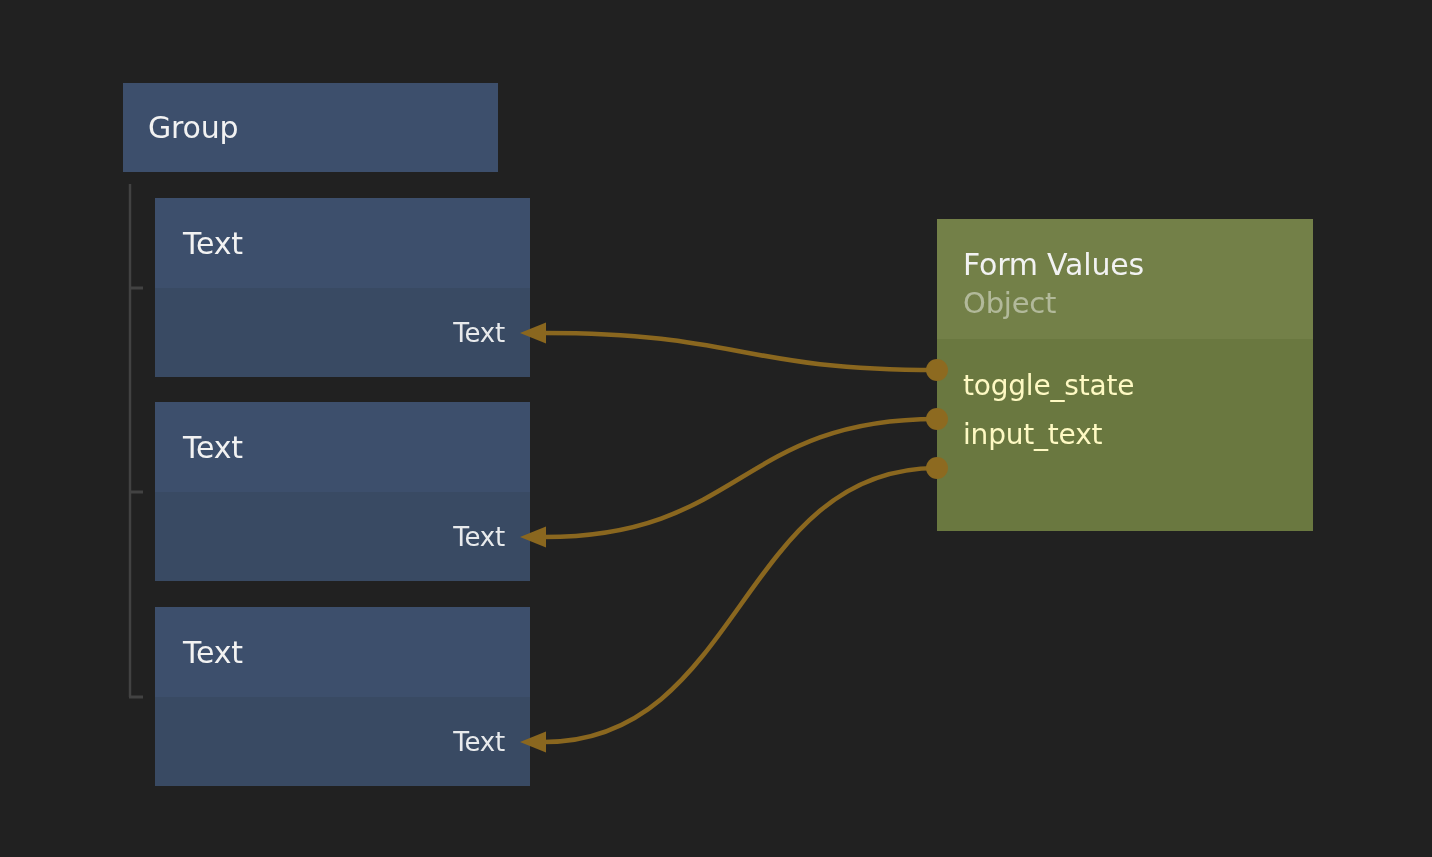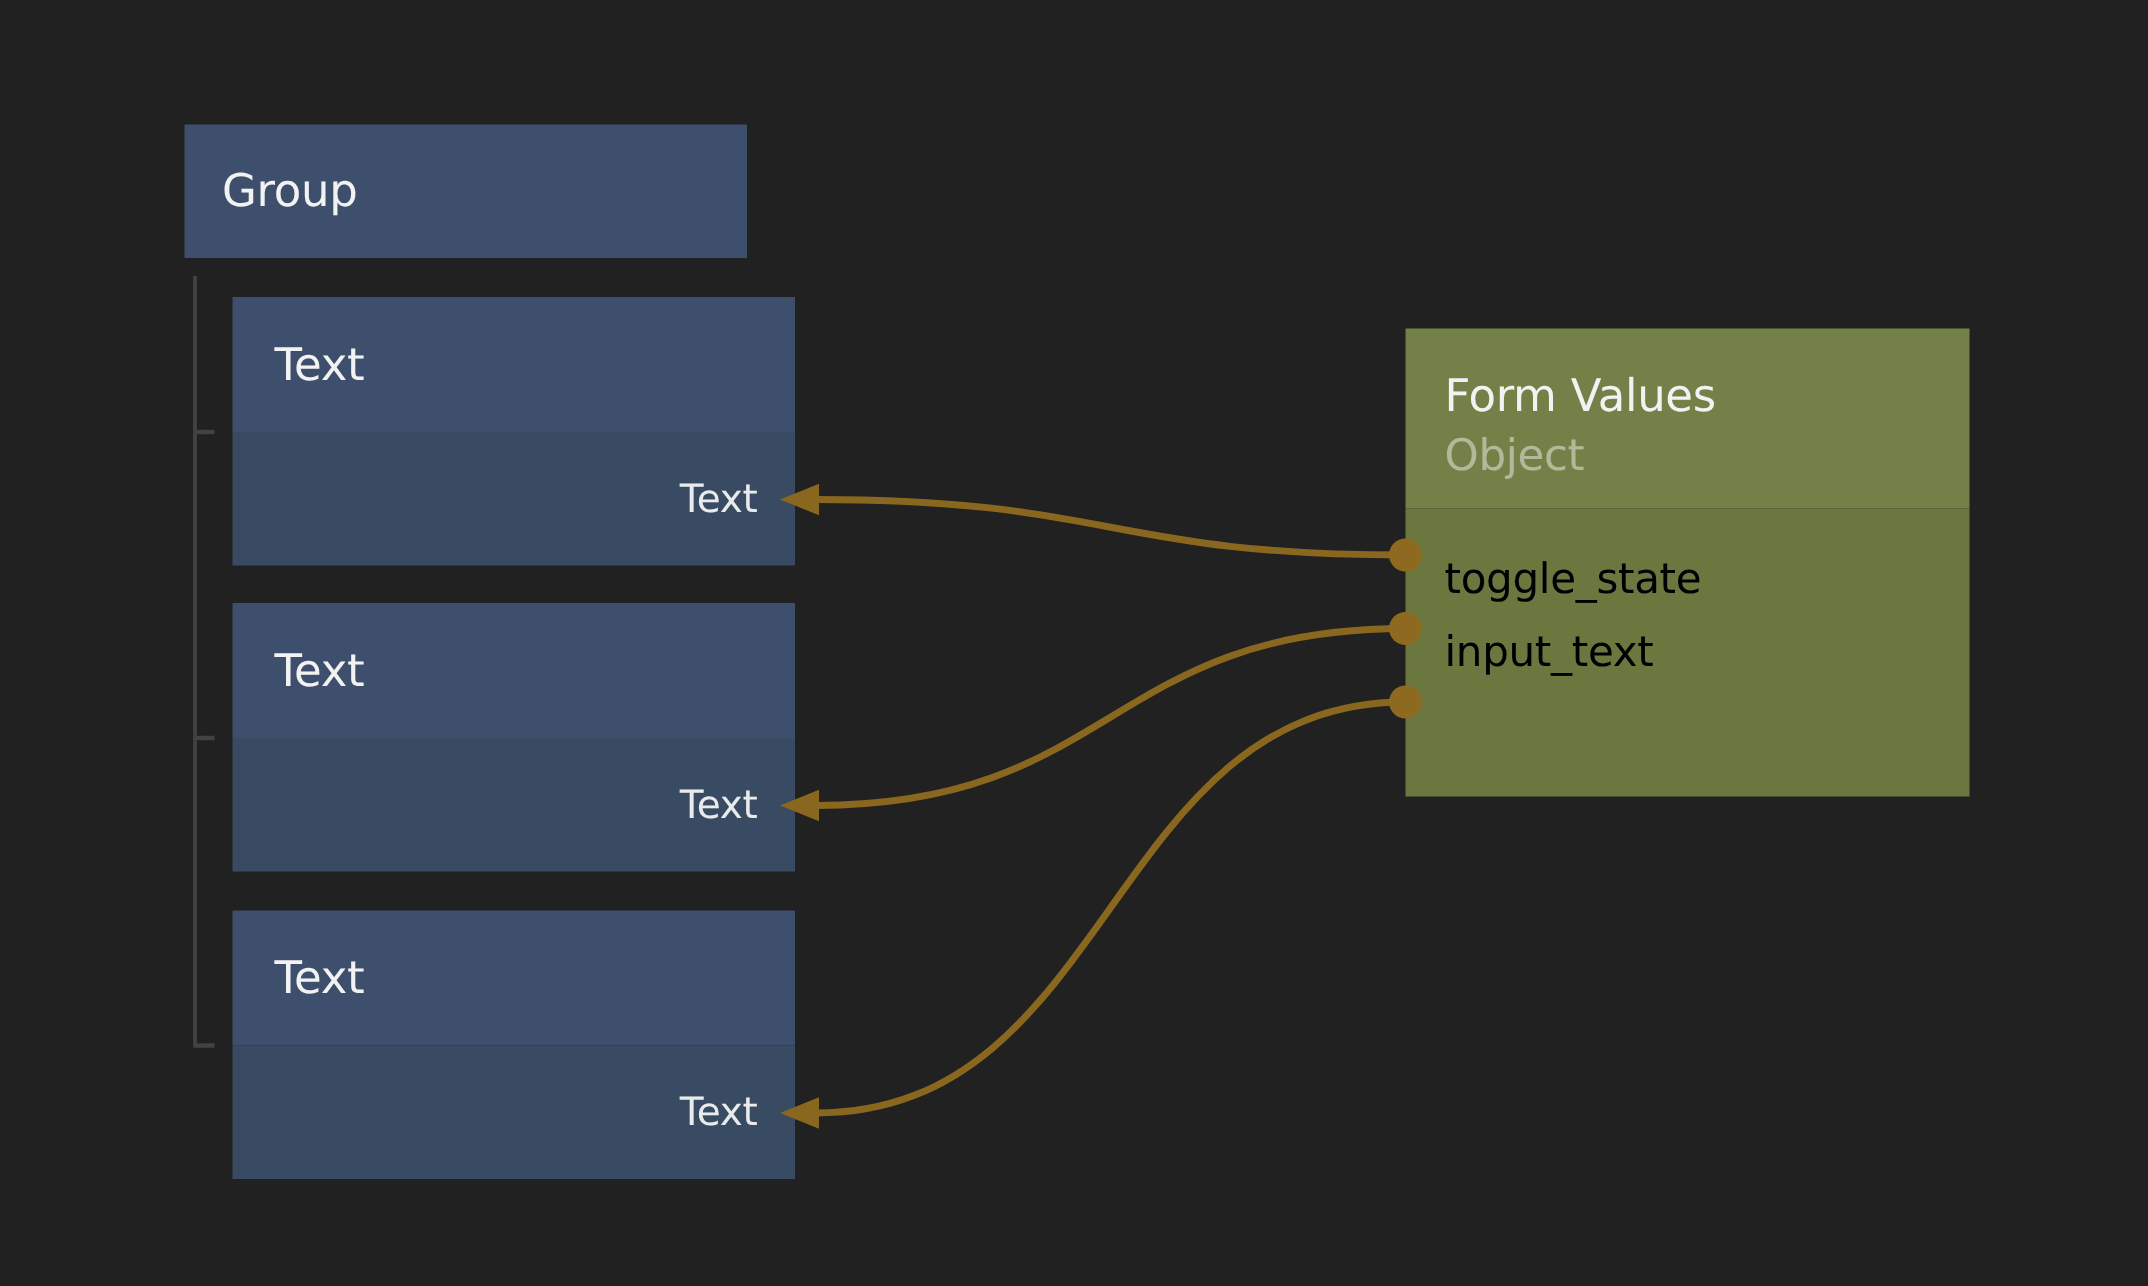--- a/index.html
+++ b/index.html
@@ -97,21 +97,21 @@
   #node-form-values .node-body {
     height: 192px;
     padding-top: 22px;
     box-sizing: border-box;
   }
   .output-row {
     height: 49px;
     display: flex;
     align-items: center;
     padding-left: 26px;
-    color: #000000;
+    color: #fef9c3;
     font-size: 28px;
     letter-spacing: -0.2px;
   }
 </style>
 </head>
 <body>
 
 <div id="canvas">
 
   <svg id="wires" width="1432" height="857" viewBox="0 0 1432 857">

